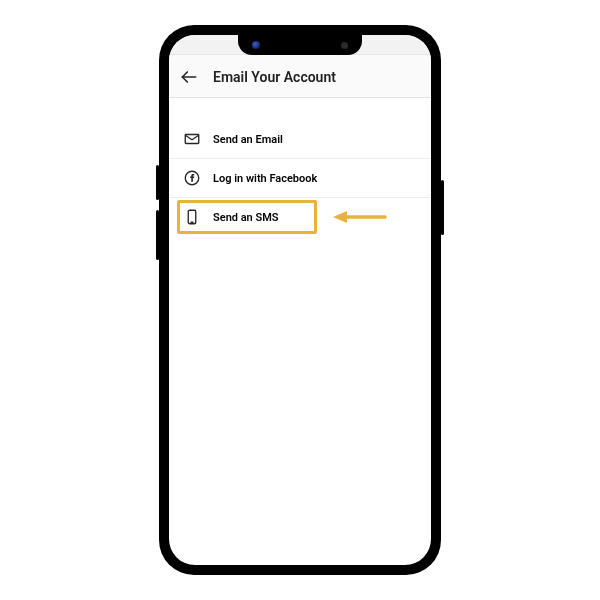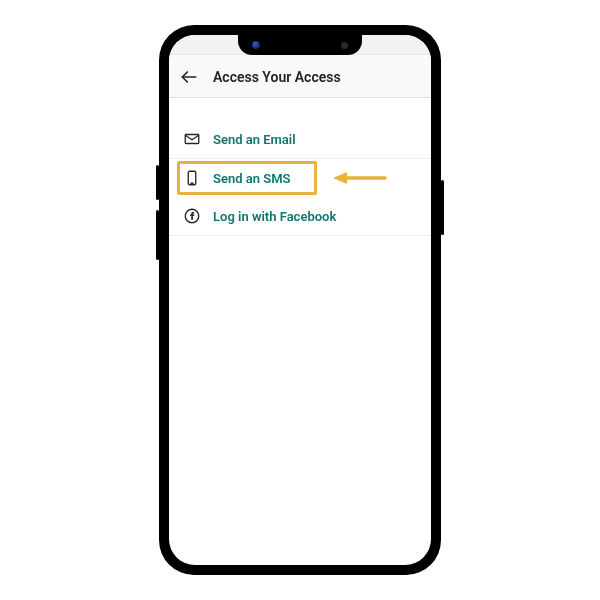--- a/index.html
+++ b/index.html
@@ -91,23 +91,23 @@
       cursor: pointer;
       position: relative;
       background: #fff;
     }
     .option .icon {
       width: 18px; height: 18px;
       display: flex; align-items:center; justify-content:center;
       flex-shrink: 0;
     }
     .option .label {
-      font-size: 13px;
+      font-size: 11px;
       font-weight: 600;
-      color: #0f766e;
+      color: #000000;
     }
     .option.highlight {
       border-bottom: none;
     }
     .highlight-box {
       position: absolute;
       left: 8px;
       top: 2px;
       bottom: 2px;
       width: 140px;
@@ -150,59 +150,59 @@
 
     <div class="statusbar"></div>
 
     <div class="header">
       <span class="back-arrow">
         <svg viewBox="0 0 24 24" width="20" height="20" fill="none" stroke="#262626" stroke-width="2" stroke-linecap="round" stroke-linejoin="round">
           <line x1="20" y1="12" x2="4" y2="12"></line>
           <polyline points="10,6 4,12 10,18"></polyline>
         </svg>
       </span>
-      <span class="header-title">Access Your Access</span>
+      <span class="header-title">Email Your Account</span>
     </div>
 
     <div class="options">
 
       <div class="option">
         <span class="icon">
           <svg viewBox="0 0 24 24" width="18" height="18" fill="none" stroke="#262626" stroke-width="1.8">
             <rect x="3" y="6" width="18" height="12" rx="1"></rect>
             <polyline points="3,7 12,13 21,7"></polyline>
           </svg>
         </span>
         <span class="label">Send an Email</span>
+      </div>
+
+      <div class="option">
+        <span class="icon">
+          <svg viewBox="0 0 24 24" width="18" height="18">
+            <circle cx="12" cy="12" r="9" fill="none" stroke="#262626" stroke-width="1.8"></circle>
+            <path d="M13.5 8.5h1.5V6.5h-1.8c-1.4 0-2.2 0.9-2.2 2.3v1.2H9.5v2h1.5v5h2.2v-5h1.6l0.3-2h-1.9V9.1c0-0.4 0.1-0.6 0.3-0.6z" fill="#262626"></path>
+          </svg>
+        </span>
+        <span class="label">Log in with Facebook</span>
       </div>
 
       <div class="option highlight">
         <span class="icon">
           <svg viewBox="0 0 24 24" width="18" height="18" fill="none" stroke="#262626" stroke-width="1.8">
             <rect x="7" y="3" width="10" height="18" rx="2"></rect>
             <line x1="10" y1="19" x2="14" y2="19"></line>
           </svg>
         </span>
         <span class="label">Send an SMS</span>
         <div class="highlight-box"></div>
         <div class="arrow-annot">
           <svg viewBox="0 0 56 20" width="56" height="20">
             <line x1="54" y1="10" x2="14" y2="10" stroke="#e6b33c" stroke-width="3.5" stroke-linecap="round"></line>
             <polygon points="2,10 16,4 16,16" fill="#e6b33c"></polygon>
           </svg>
         </div>
       </div>
 
-      <div class="option">
-        <span class="icon">
-          <svg viewBox="0 0 24 24" width="18" height="18">
-            <circle cx="12" cy="12" r="9" fill="none" stroke="#262626" stroke-width="1.8"></circle>
-            <path d="M13.5 8.5h1.5V6.5h-1.8c-1.4 0-2.2 0.9-2.2 2.3v1.2H9.5v2h1.5v5h2.2v-5h1.6l0.3-2h-1.9V9.1c0-0.4 0.1-0.6 0.3-0.6z" fill="#262626"></path>
-          </svg>
-        </span>
-        <span class="label">Log in with Facebook</span>
-      </div>
-
     </div>
 
 
   </div>
 </div>
 
 </body></html>

